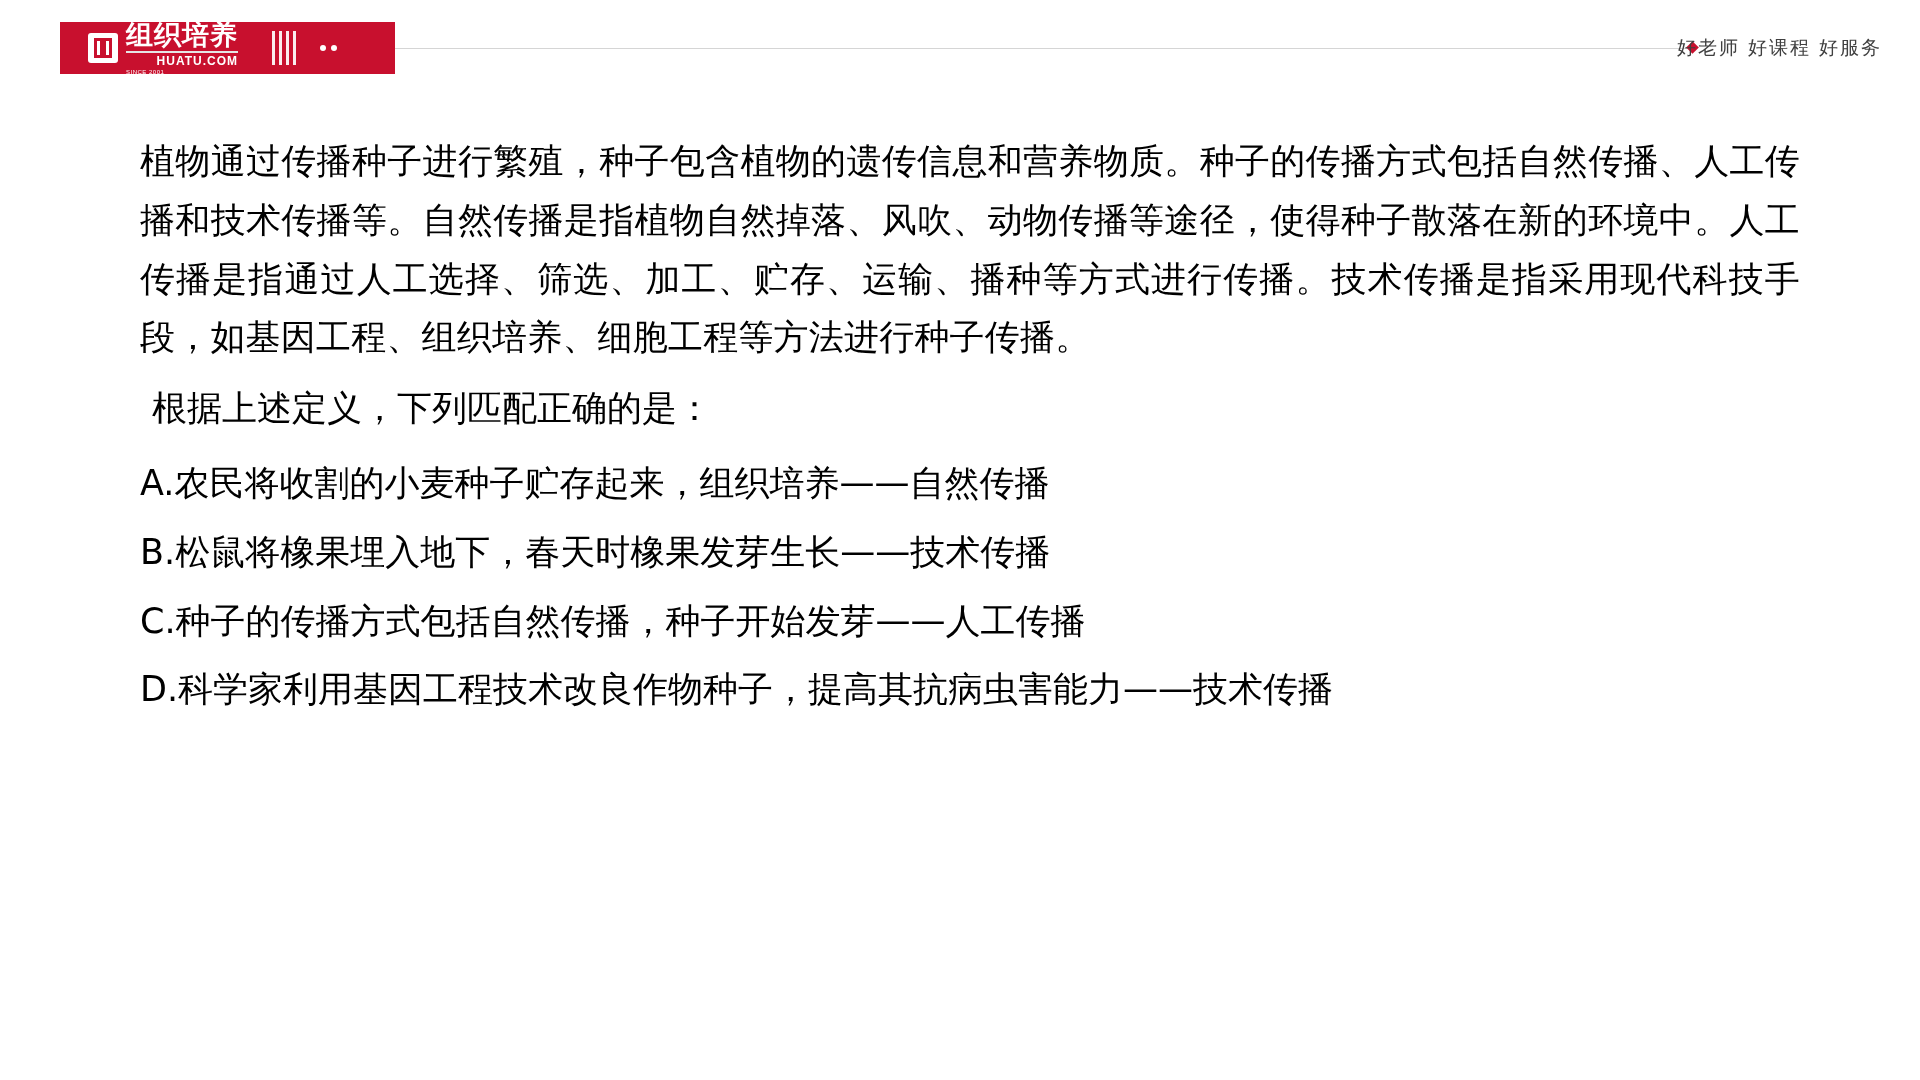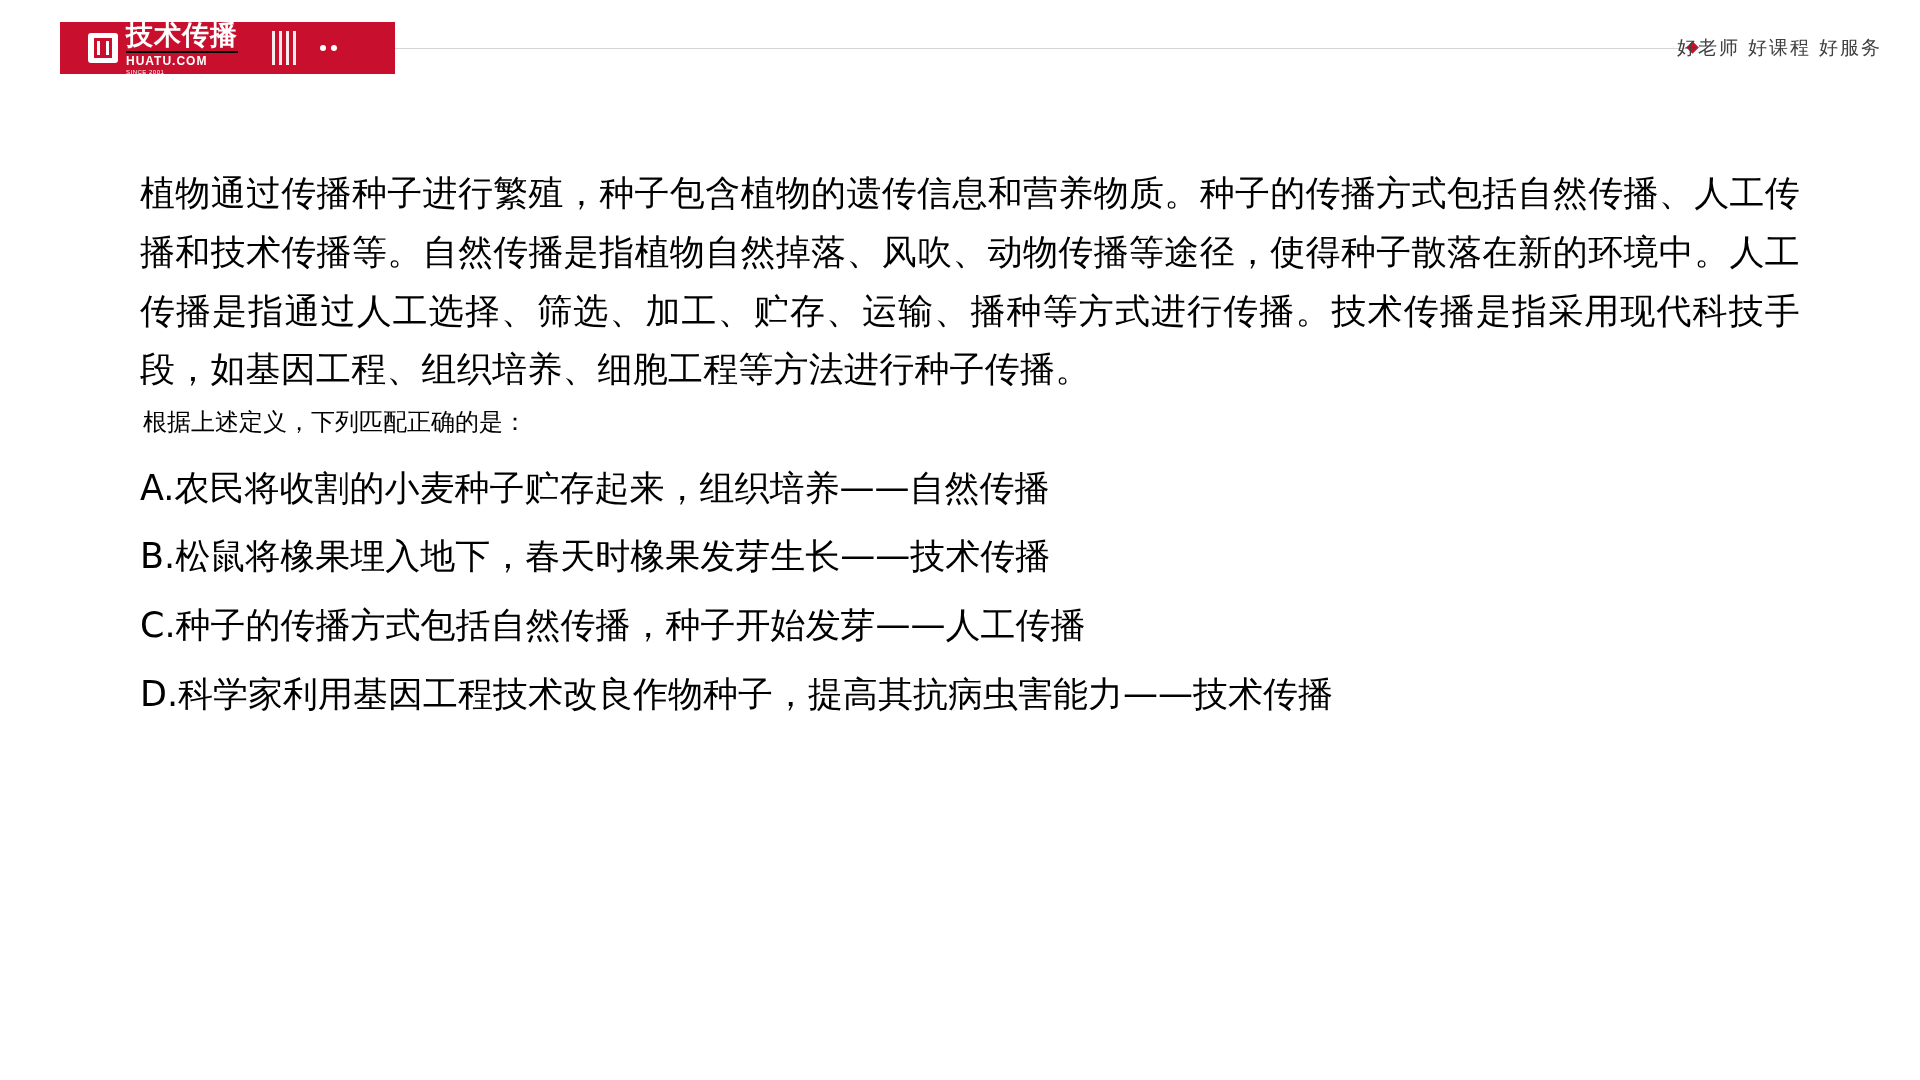--- a/index.html
+++ b/index.html
@@ -81,22 +81,23 @@
     font-weight: bold;
     letter-spacing: 1px;
     font-family: "DejaVu Sans", sans-serif;
   }
   .logo-en {
     color: #ffffff;
     font-size: 12px;
     font-weight: bold;
     letter-spacing: 1px;
     margin-top: 3px;
-    border-top: 2px solid #000000;
+    border-top: 2px solid #e5e5e5;
     padding-top: 2px;
+    text-align: right;
   }
   .logo-sub {
     color: #ffffff;
     font-size: 6px;
     letter-spacing: 0.5px;
     margin-top: 2px;
   }
 
   .bar-stripes {
     margin-left: 34px;
@@ -154,41 +155,41 @@
     font-size: 19px;
     letter-spacing: 2px;
     font-family: "DejaVu Sans", sans-serif;
     white-space: nowrap;
   }
 
   
   .content {
     position: absolute;
     left: 140px;
-    top: 164px;
+    top: 132px;
     width: 1660px;
   }
 
   .para {
     font-family: "DejaVu Sans", sans-serif;
     font-size: 35px;
     color: #000000;
     line-height: 1.68;
     text-align: justify;
     text-justify: inter-ideograph;
     margin: 0;
     letter-spacing: 0.2px;
   }
 
   .question-line {
     font-family: "DejaVu Sans", sans-serif;
-    font-size: 24px;
+    font-size: 35px;
     color: #000000;
     line-height: 1.68;
-    margin: 3px;
+    margin: 12px;
     white-space: nowrap;
   }
 
   .options {
     margin-top: 16px;
   }
 
   .option {
     font-family: "DejaVu Sans", sans-serif;
     font-size: 35px;
@@ -201,21 +202,21 @@
 </head>
 <body>
 
 <div class="slide">
 
   <div class="header">
 
     <div class="header-bar">
       <div class="logo-mark"></div>
       <div class="logo-text-wrap">
-        <span class="logo-cn">技术传播</span>
+        <span class="logo-cn">组织培养</span>
         <span class="logo-en">HUATU.COM</span>
         <span class="logo-sub">SINCE 2001</span>
       </div>
       <div class="bar-stripes">
         <i></i>
           <i></i>
           <i></i>
           <i></i>
       </div>
       <div class="bar-dots">

